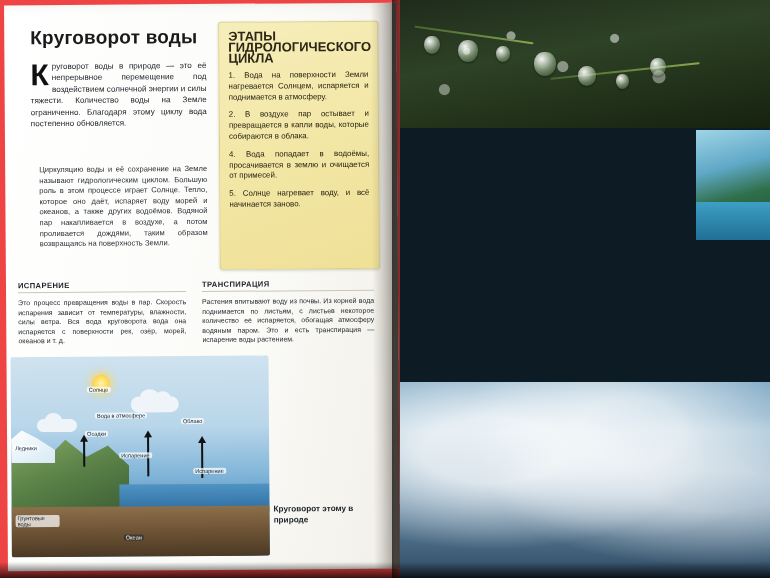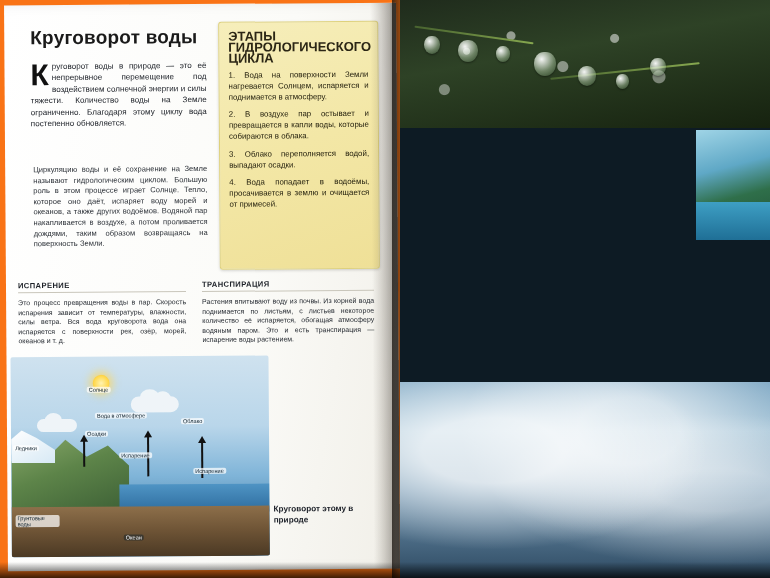--- a/index.html
+++ b/index.html
@@ -4,21 +4,21 @@
 <style>
   html,body{margin:0;padding:0;}
   body{
     width:770px;height:578px;overflow:hidden;
     background:#2b2b2b;
     font-family:"Liberation Sans", sans-serif;
     position:relative;
   }
   .page{
     position:absolute;inset:0;
-    background:#f97316;
+    background:#ef4444;
   }
 
   
   .left-page{
     position:absolute;left:6px;top:4px;width:392px;height:566px;
     background:linear-gradient(100deg,#ffffff 0%,#fbfbf8 60%,#f1efe8 100%);
     box-shadow:inset -14px 0 20px -12px rgba(0,0,0,.35);
     transform:rotate(-0.4deg);
     overflow:hidden;
   }
@@ -31,21 +31,21 @@
     font-size:19px;font-weight:bold;color:#1a1a1a;letter-spacing:.2px;
   }
   .dropcap{
     float:left;font-size:30px;line-height:24px;font-weight:bold;
     padding:2px 3px 0 0;color:#111;
   }
   .body-col{
     position:absolute;left:26px;top:56px;width:176px;
     font-size:8.1px;line-height:11.4px;color:#20242b;text-align:justify;
   }
-  .body-col p{margin:0 0 9px 2px;}
+  .body-col p{margin:0 0 9px 8px;}
   .body-col.second{top:160px;color:#2a2f36;font-size:7.6px;line-height:10.6px;}
 
   
   .callout{
     position:absolute;left:214px;top:18px;width:160px;height:248px;
     background:linear-gradient(160deg,#f6eebb 0%,#f3e7a6 50%,#efe097 100%);
     border:1px solid #ded17c;border-radius:3px;
     box-shadow:0 1px 3px rgba(0,0,0,.18);
     padding:8px 9px;box-sizing:border-box;
   }
@@ -189,22 +189,22 @@
 
     <div class="body-col second">
       <p>Циркуляцию воды и её сохранение на Земле называют гидрологическим циклом. Большую роль в этом процессе играет Солнце. Тепло, которое оно даёт, испаряет воду морей и океанов, а также других водоёмов. Водяной пар накапливается в воздухе, а потом проливается дождями, таким образом возвращаясь на поверхность Земли.</p>
     </div>
 
     <div class="callout">
       <h3>ЭТАПЫ ГИДРОЛОГИЧЕСКОГО ЦИКЛА</h3>
       <ol>
         <li>1. Вода на поверхности Земли нагревается Солнцем, испаряется и поднимается в атмосферу.</li>
         <li>2. В воздухе пар остывает и превращается в капли воды, которые собираются в облака.</li>
-        <li>3. Облако переполняется водой, выпадают осадки.</li>
         <li>4. Вода попадает в водоёмы, просачивается в землю и очищается от примесей.</li>
+        <li>5. Солнце нагревает воду, и всё начинается заново.</li>
       </ol>
     </div>
 
     <div class="sec sec-evap">
       <h4>ИСПАРЕНИЕ</h4>
       <p>Это процесс превращения воды в пар. Скорость испарения зависит от температуры, влажности, силы ветра. Вся вода круговорота вода она испаряется с поверхности рек, озёр, морей, океанов и т. д.</p>
     </div>
 
     <div class="sec sec-transp">
       <h4>ТРАНСПИРАЦИЯ</h4>

